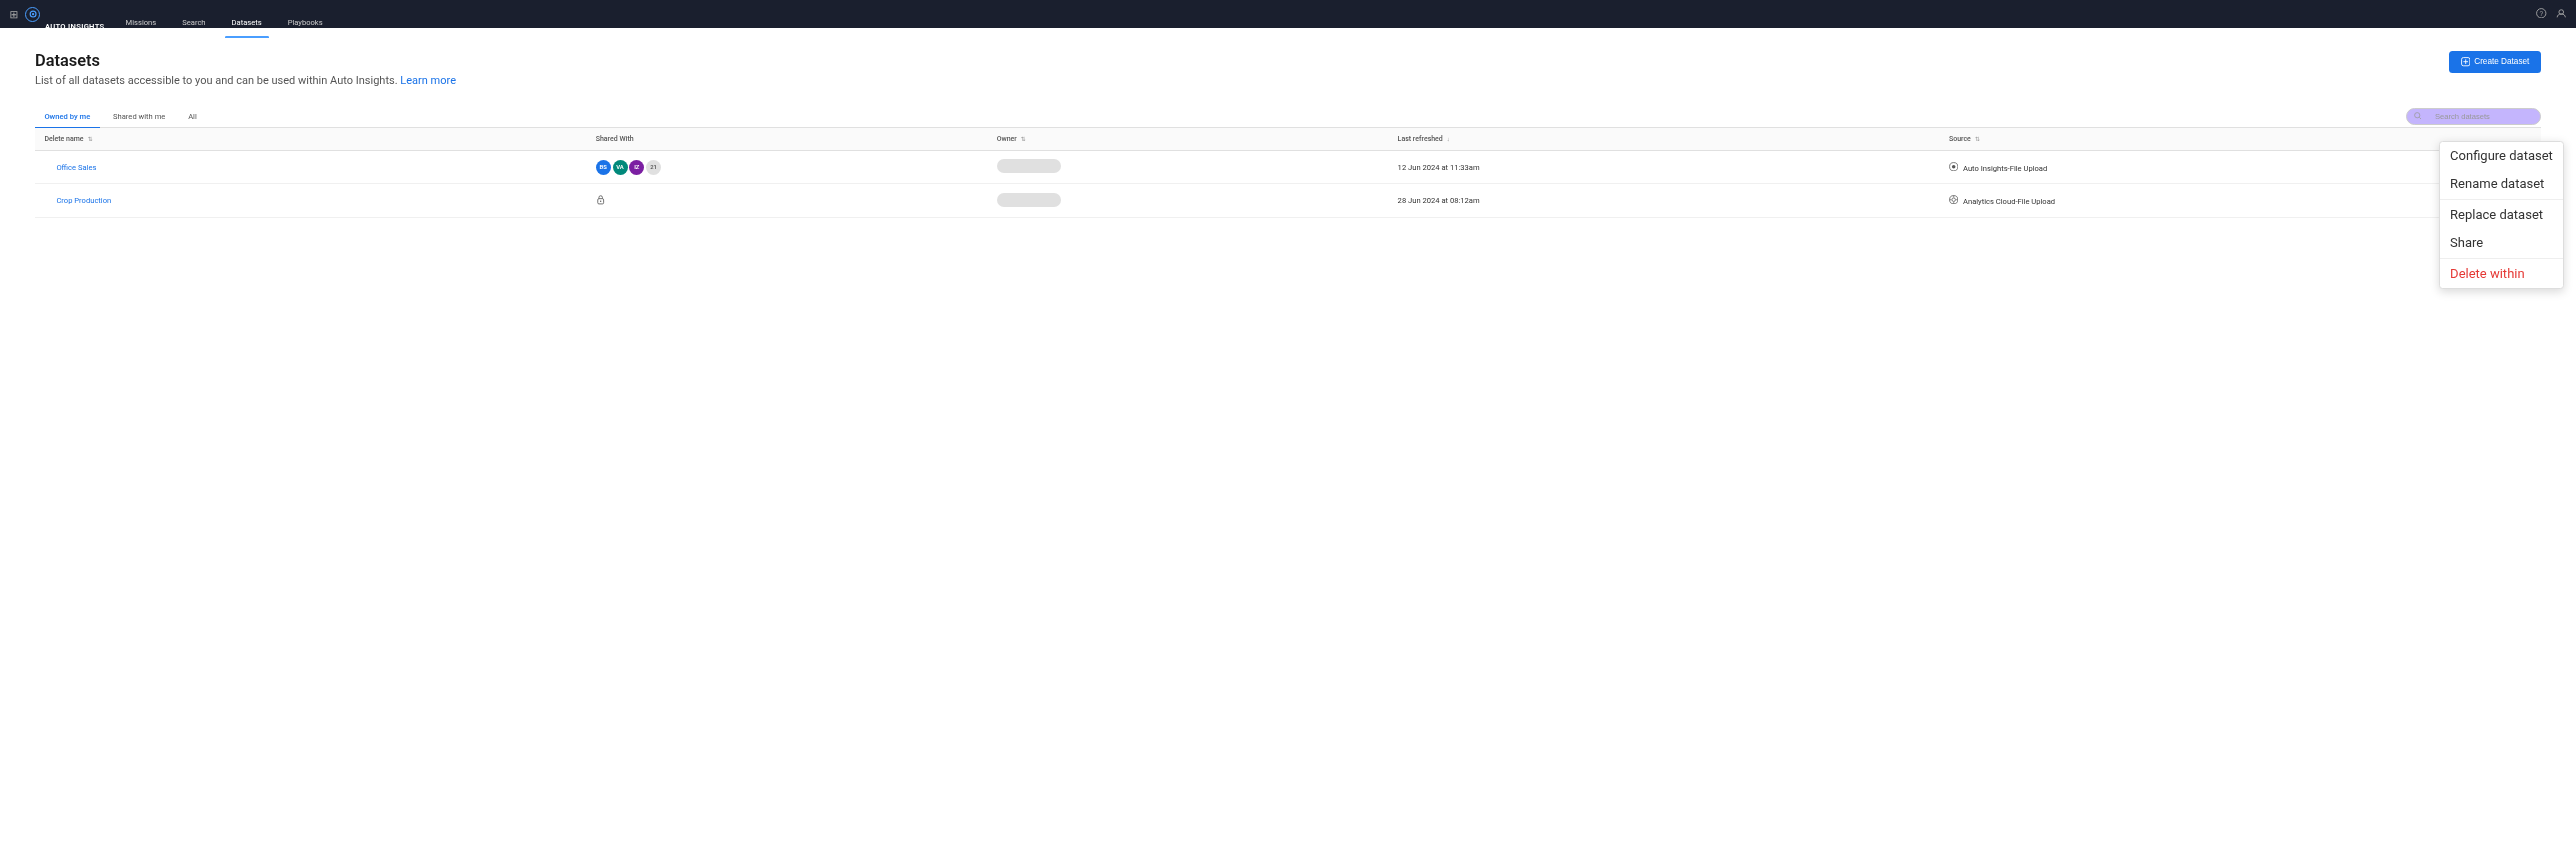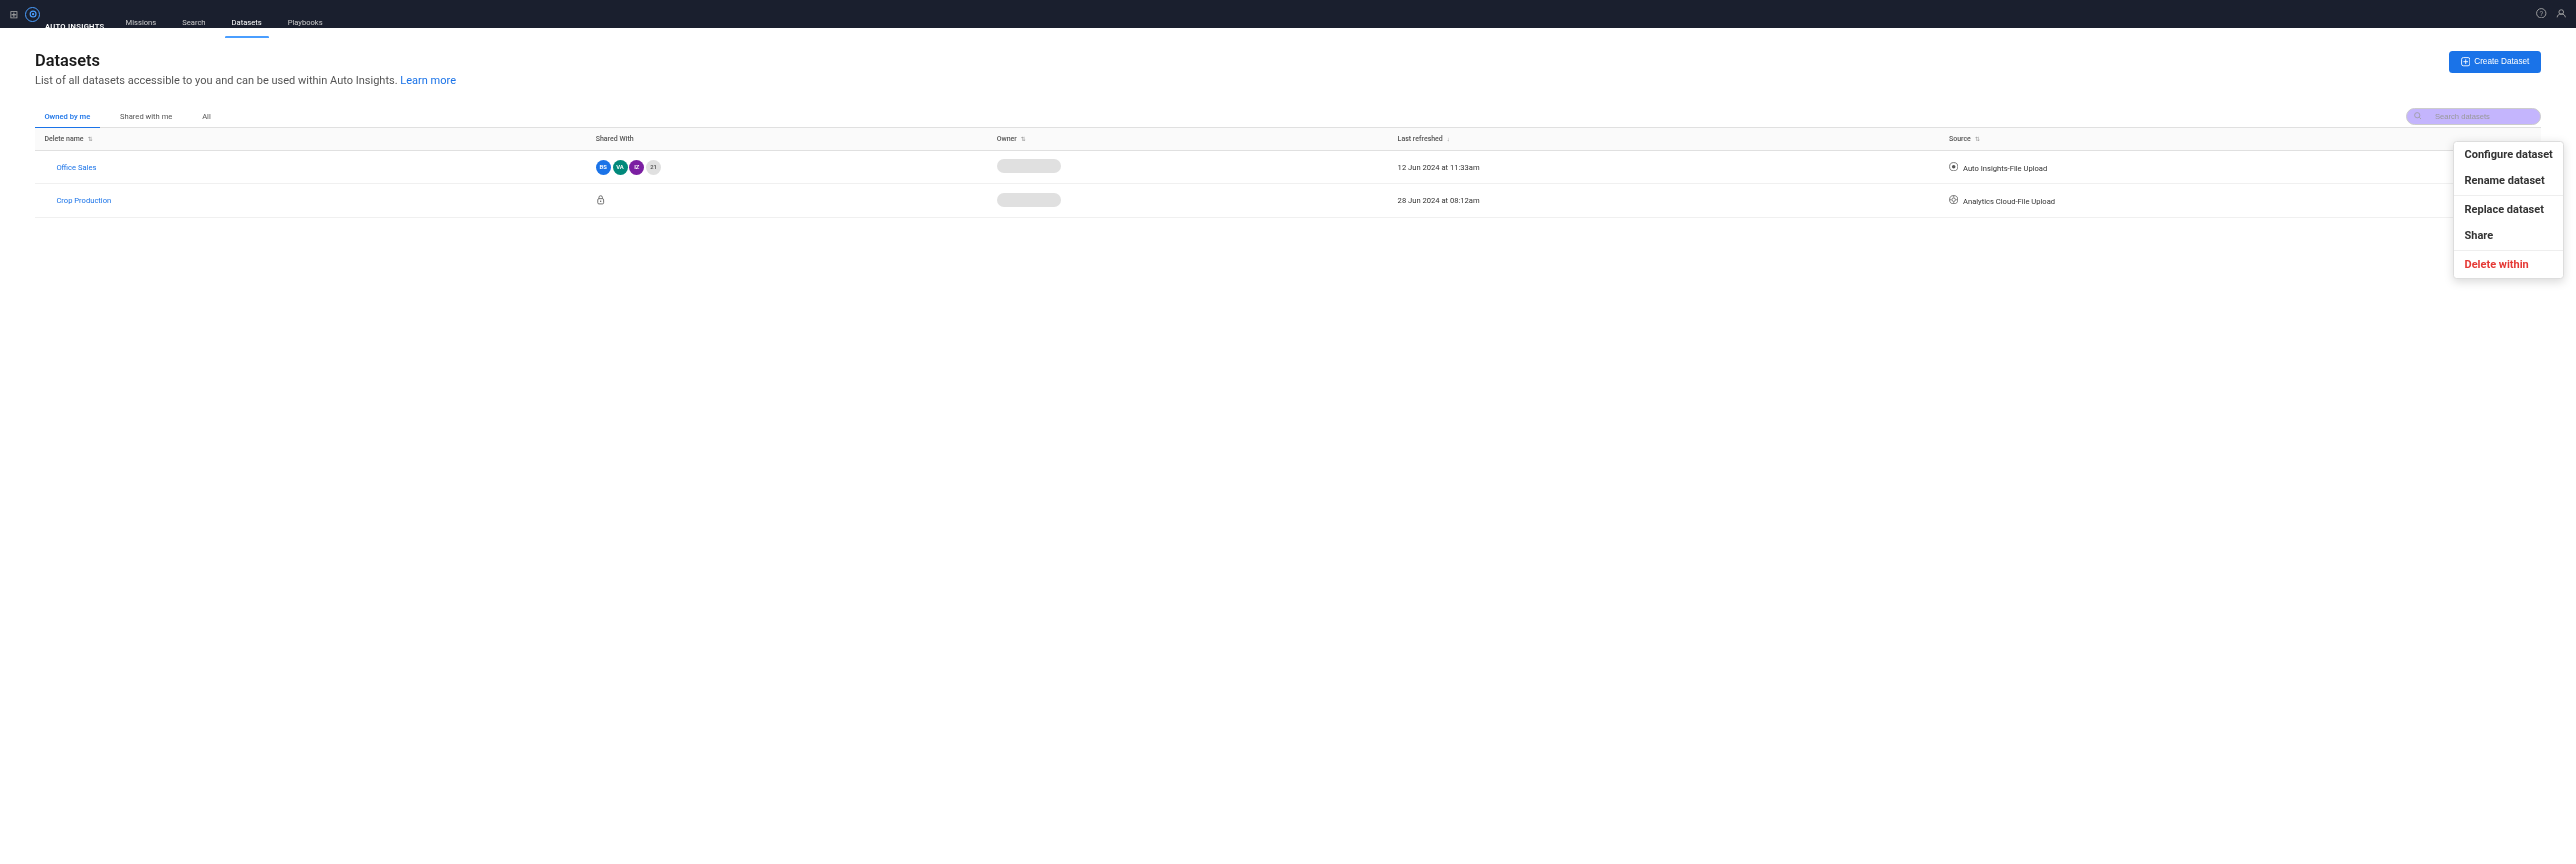--- a/index.html
+++ b/index.html
@@ -136,21 +136,21 @@
     
     .tabs-bar {
       display: flex;
       align-items: center;
       justify-content: space-between;
       border-bottom: 0.6px solid #e0e0e0;
       margin-bottom: 0;
     }
     .tabs {
       display: flex;
-      gap: 11px;
+      gap: 4px;
     }
     .tab {
       font-size: 7.6px;
       color: #555;
       padding: 5.9px 9.4px;
       cursor: pointer;
       border-bottom: 1.8px solid transparent;
       margin-bottom: -0.6px;
     }
     .tab.active {
@@ -290,24 +290,23 @@
       top: 141px;
       background: #fff;
       border: 0.6px solid #ddd;
       border-radius: 3.5px;
       box-shadow: 0 2.3px 9.4px rgba(0,0,0,0.15);
       min-width: 105px;
       z-index: 100;
     }
     .context-menu-item {
       padding: 6.4px 10.5px;
-      font-size: 11px;
+      font-size: 13px;
       color: #333;
       cursor: pointer;
-      font-weight: bold;
     }
     .context-menu-item.danger { color: #e53935; }
     .context-menu-divider {
       border-top: 0.6px solid #eee;
       margin: 1.2px 0;
     }
 
     .col-dataset { width: 22%; }
     .col-shared { width: 16%; }
     .col-owner { width: 16%; }

